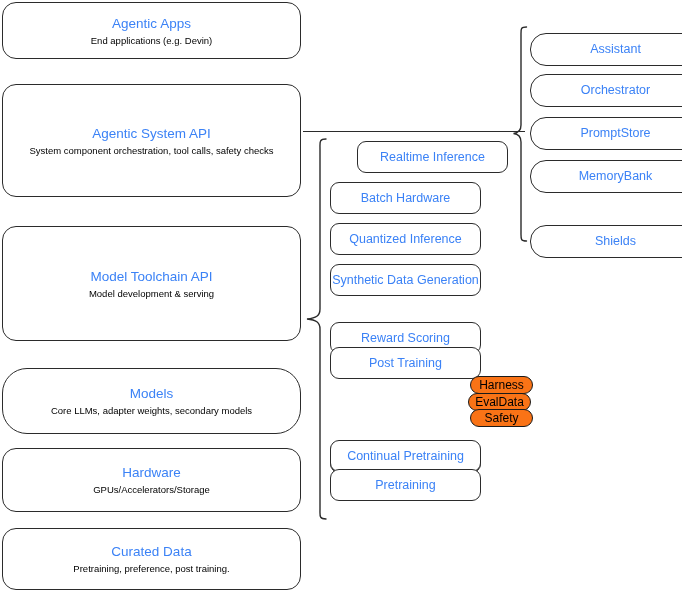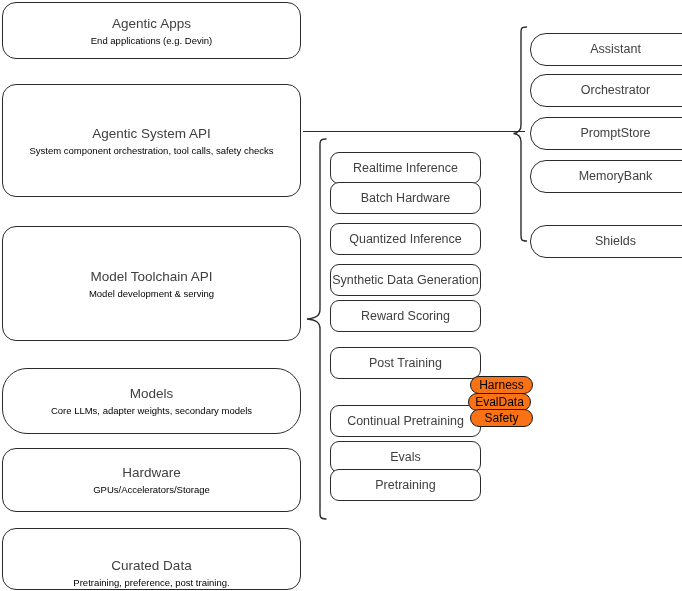--- a/index.html
+++ b/index.html
@@ -28,21 +28,21 @@
     background: #ffffff;
     display: flex;
     flex-direction: column;
     align-items: center;
     justify-content: center;
     text-align: center;
   }
   .box .title {
     font-size: 13.5px;
     line-height: 17px;
-    color: #404040;
+    color: #3b82f6;
     white-space: nowrap;
   }
   .box .subtitle {
     font-size: 9.5px;
     line-height: 13px;
     color: #000000;
     margin-top: 2px;
     white-space: nowrap;
   }
 
@@ -120,21 +120,21 @@
   <div class="box stack-box" style="top:368px; height:66px;border-radius:25px;">
     <div class="title">Models</div>
     <div class="subtitle">Core LLMs, adapter weights, secondary models</div>
   </div>
 
   <div class="box stack-box" style="top:448px; height:64px;">
     <div class="title">Hardware</div>
     <div class="subtitle">GPUs/Accelerators/Storage</div>
   </div>
 
-  <div class="box stack-box" style="top:528px; height:62px;justify-content:flex-end;">
+  <div class="box stack-box" style="top:528px; height:62px;">
     <div class="title">Curated Data</div>
     <div class="subtitle">Pretraining, preference, post training.</div>
   </div>
 
   <div class="hline" style="left:303px; top:131px; width:222px;"></div>
 
   <svg class="brace" style="left:512px; top:25px;" width="16" height="218" viewBox="0 0 16 218">
     <path d="M14.5,2 C8.5,2 9,4 9,10 L9,100 C9,106 6,108 1.5,108.5 C6,109 9,111 9,117 L9,208 C9,214 8.5,216 14.5,216" fill="none" stroke="#2b2b2b" stroke-width="1.4" stroke-linecap="round"></path>
   </svg>
 
@@ -151,42 +151,42 @@
     <div class="title">MemoryBank</div>
   </div>
   <div class="box right-box" style="top:204px;margin-top:21px;">
     <div class="title">Shields</div>
   </div>
 
   <svg class="brace" style="left:305px; top:137px;" width="22" height="384" viewBox="0 0 22 384">
     <path d="M21,2 C14,2 15,5 15,12 L15,172 C15,179 11,181 2,182 C11,183 15,185 15,192 L15,372 C15,379 14,382 21,382" fill="none" stroke="#2b2b2b" stroke-width="1.4" stroke-linecap="round"></path>
   </svg>
 
-  <div class="box mid-box" style="top:152px;">
+  <div class="box mid-box" style="top:141px;margin-left:27px;">
     <div class="title">Realtime Inference</div>
   </div>
   <div class="box mid-box" style="top:182px;">
     <div class="title">Batch Hardware</div>
   </div>
   <div class="box mid-box" style="top:223px;">
     <div class="title">Quantized Inference</div>
   </div>
   <div class="box mid-box" style="top:264px;">
     <div class="title">Synthetic Data Generation</div>
   </div>
-  <div class="box mid-box" style="top:300px;">
+  <div class="box mid-box" style="top:322px;">
     <div class="title">Reward Scoring</div>
   </div>
   <div class="box mid-box" style="top:347px;">
     <div class="title">Post Training</div>
   </div>
   <div class="box mid-box" style="top:393px;margin-top:48px;">
     <div class="title">Evals</div>
   </div>
-  <div class="box mid-box" style="top:405px;">
+  <div class="box mid-box" style="top:440px;">
     <div class="title">Continual Pretraining</div>
   </div>
   <div class="box mid-box" style="top:469px;">
     <div class="title">Pretraining</div>
   </div>
 
   <div class="pill" style="left:470px; top:376px;">
     <span>Harness</span>
   </div>
   <div class="pill" style="left:468px; top:393px;">

